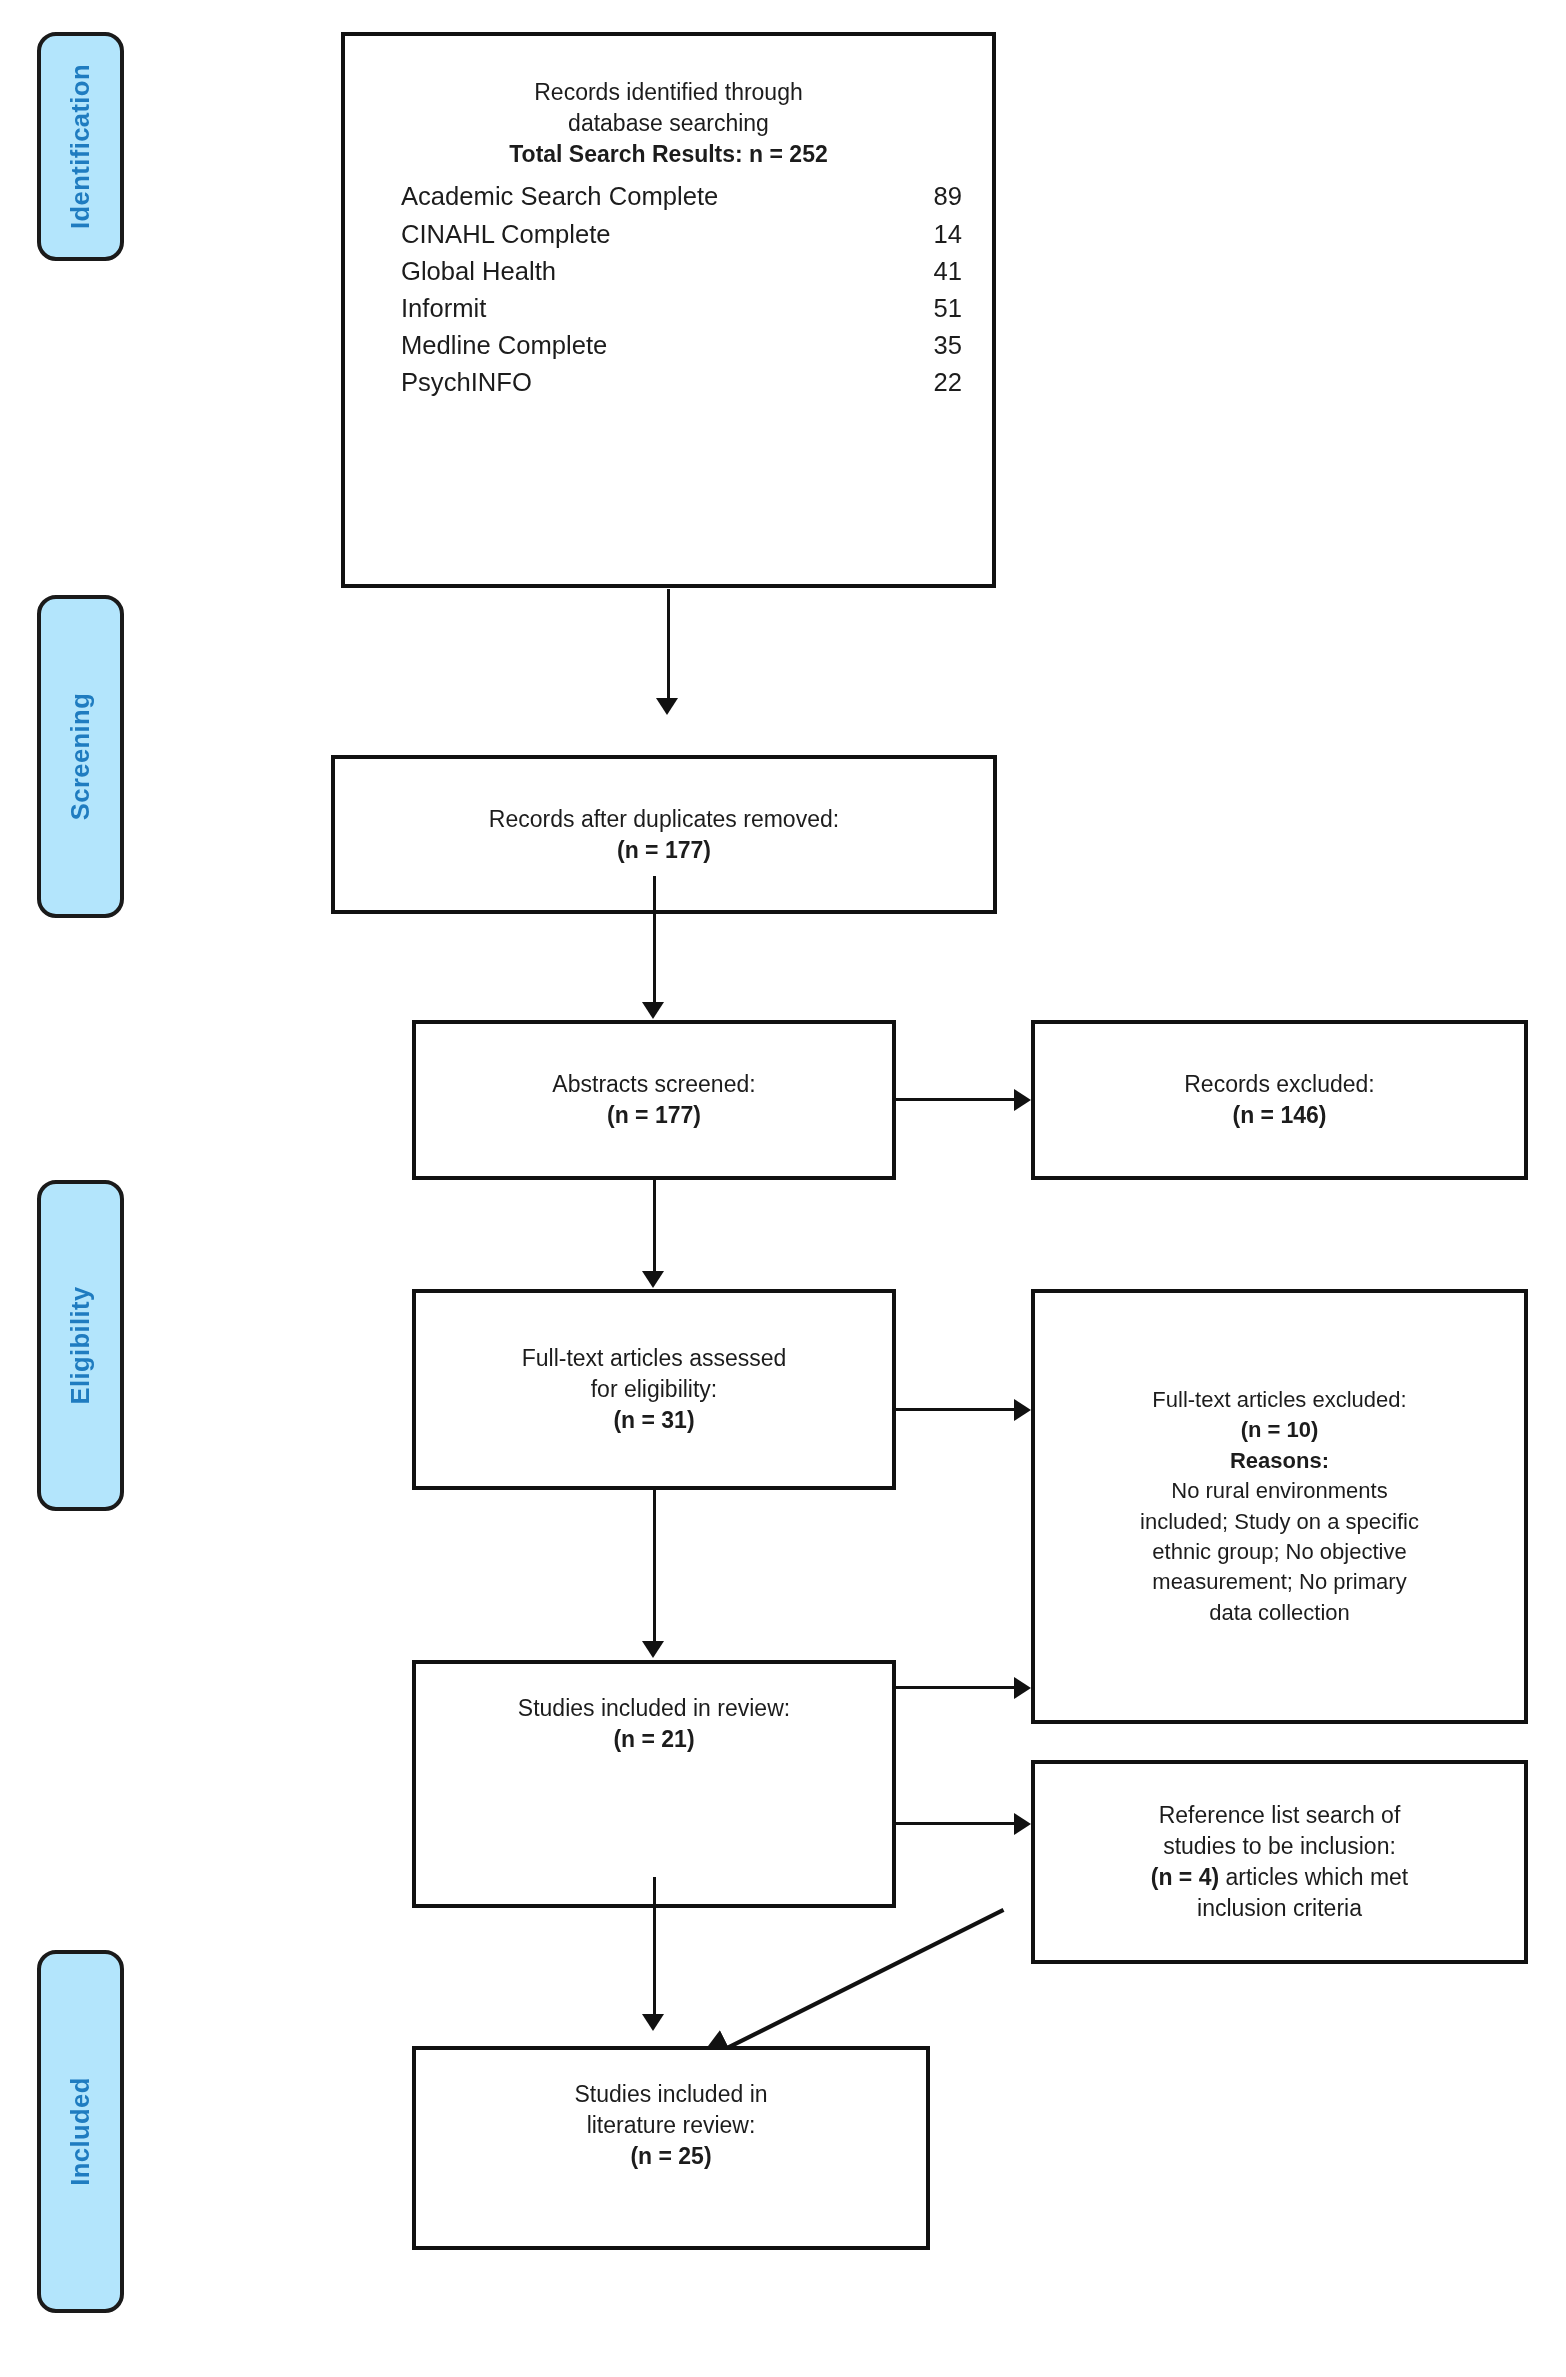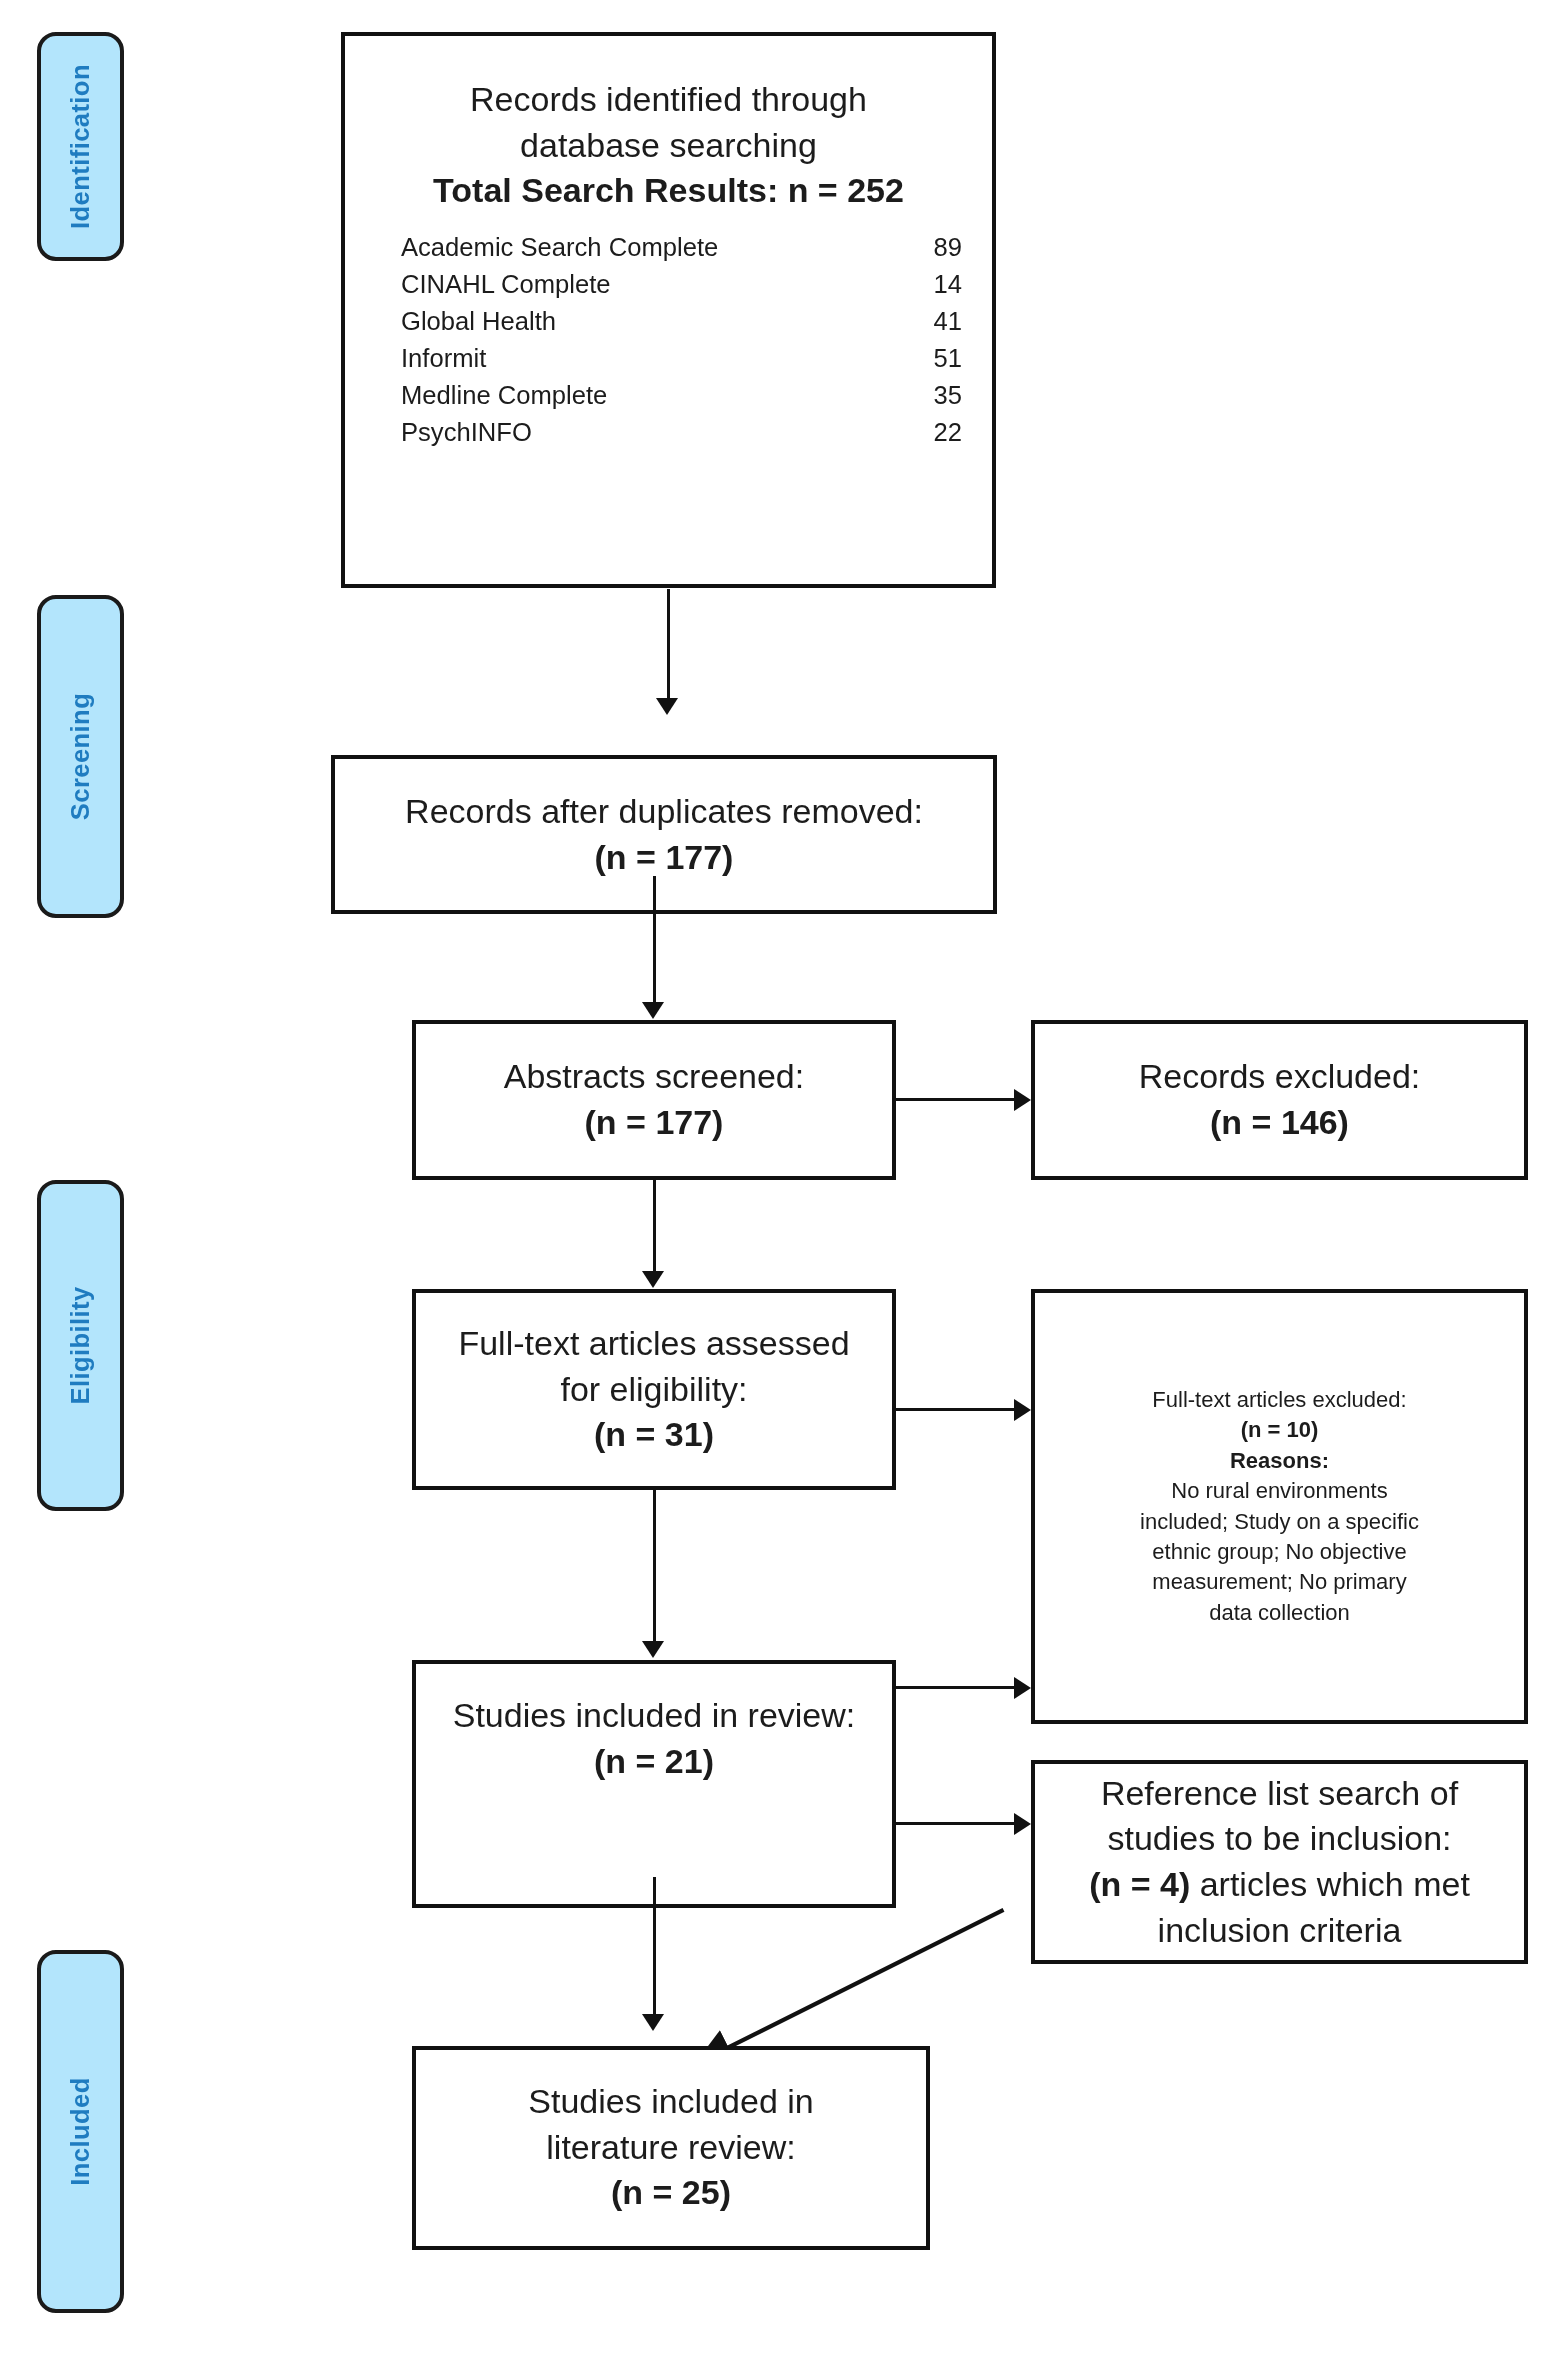--- a/index.html
+++ b/index.html
@@ -48,30 +48,30 @@
     flex-direction: column;
     align-items: center;
     justify-content: center;
     text-align: center;
     color: #1c1c1c;
     padding: 5.1px 12px;
   }
   .flow-box .line {
     display: block;
     line-height: 1.34;
-    font-size: 34px;
+    font-size: 23px;
   }
   .flow-box .line.bold { font-weight: bold; }
   .flow-box .line.small { font-size: 22px; line-height: 1.38; }
 
   
   .db-table {
     width: 100%;
     max-width: 597px;
-    margin-top: 15px;
+    margin-top: 9px;
   }
   .db-row {
     display: flex;
     justify-content: space-between;
     align-items: baseline;
     font-size: 25.6px;
     line-height: 1.45;
     padding: 0 5.1px 0 31px;
   }
   .db-row .db-name { text-align: left; }

